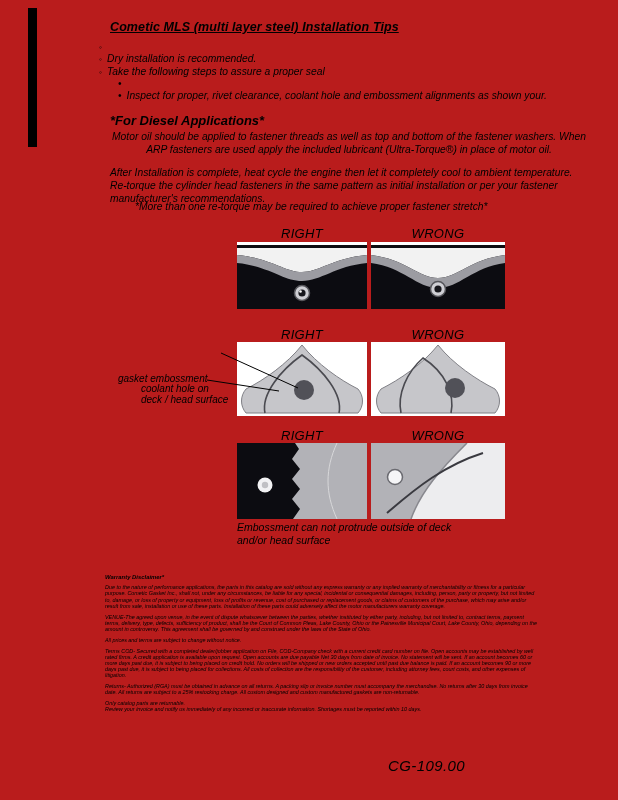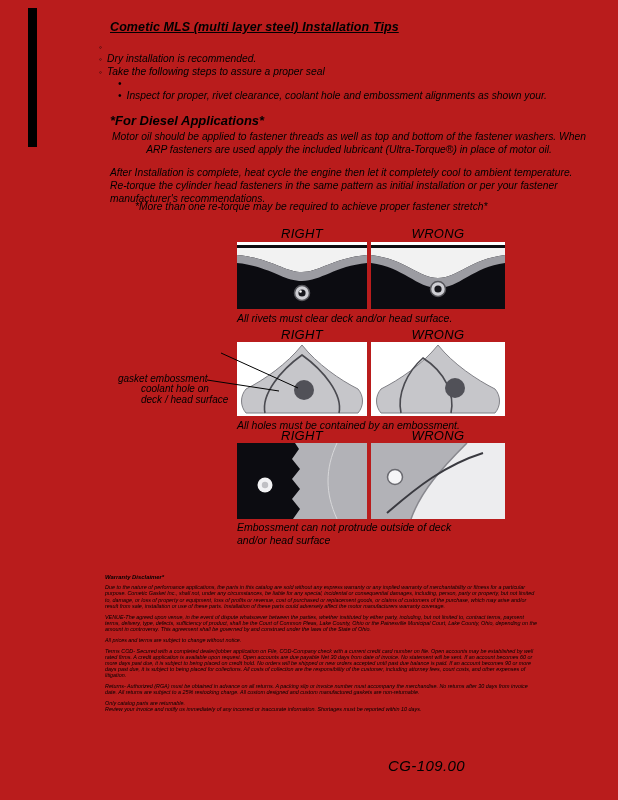--- a/index.html
+++ b/index.html
@@ -107,21 +107,20 @@
 
   <svg class="panel p-r1w" viewBox="0 0 134 67">
     <rect width="134" height="67" fill="#ffffff"></rect>
     <rect y="3" width="134" height="64" fill="#0c0c11"></rect>
     <path d="M0,6 L134,6 L134,13 C100,17 86,36 67,36 C48,36 34,17 0,13 Z" fill="#f2f2f2"></path>
     <path d="M0,13 C34,17 48,36 67,36 C86,36 100,17 134,13 L134,21 C102,25 88,46 67,46 C46,46 32,25 0,21 Z" fill="#9c9ca2"></path>
     <circle cx="67" cy="47" r="7.5" fill="#cfcfd4" stroke="#55555a" stroke-width="1.5"></circle>
     <circle cx="67" cy="47" r="3.6" fill="#17171c"></circle>
   </svg>
 
-  <div class="caption c1">All rivets must clear deck and/or head surface.</div>
 
   <div class="dg-label r2-right">RIGHT</div>
   <div class="dg-label r2-wrong">WRONG</div>
 
   <svg class="panel p-r2r" viewBox="0 0 130 74">
     <rect width="130" height="74" fill="#ffffff"></rect>
     <path d="M65,3 C80,22 103,38 121,47 C127,54 127,64 121,71 L9,71 C3,64 3,54 9,47 C27,38 50,22 65,3 Z" fill="#c6c6ca" stroke="#808086" stroke-width="1"></path>
     <path d="M28,71 C24,52 44,28 65,13 C86,28 106,52 102,71" fill="none" stroke="#4a4a50" stroke-width="1.6"></path>
     <circle cx="67" cy="48" r="10" fill="#515158"></circle>
   </svg>
@@ -137,21 +136,20 @@
     <div>coolant hole on</div>
     <div>deck / head surface</div>
   </div>
   <div class="annot a2">gasket embossment</div>
 
   <svg class="annot-lines" width="618" height="800" viewBox="0 0 618 800">
     <line x1="221" y1="353" x2="298" y2="388"></line>
     <line x1="207" y1="380" x2="279" y2="391"></line>
   </svg>
 
-  <div class="caption c2">All holes must be contained by an embossment.</div>
 
   <div class="dg-label r3-right">RIGHT</div>
   <div class="dg-label r3-wrong">WRONG</div>
 
   <svg class="panel p-r3r" viewBox="0 0 130 76">
     <rect width="130" height="76" fill="#0c0c11"></rect>
     <path d="M130,0 L130,76 L56,76 L63,66 L55,56 L63,46 L55,36 L63,26 L55,16 L62,6 L58,0 Z" fill="#b2b2b7"></path>
     <path d="M100,0 C88,26 88,50 100,76" fill="none" stroke="#d8d8da" stroke-width="1"></path>
     <circle cx="28" cy="42" r="7.5" fill="#f2f2f4"></circle>
     <circle cx="28" cy="42" r="3.2" fill="#c0c0c4"></circle>

